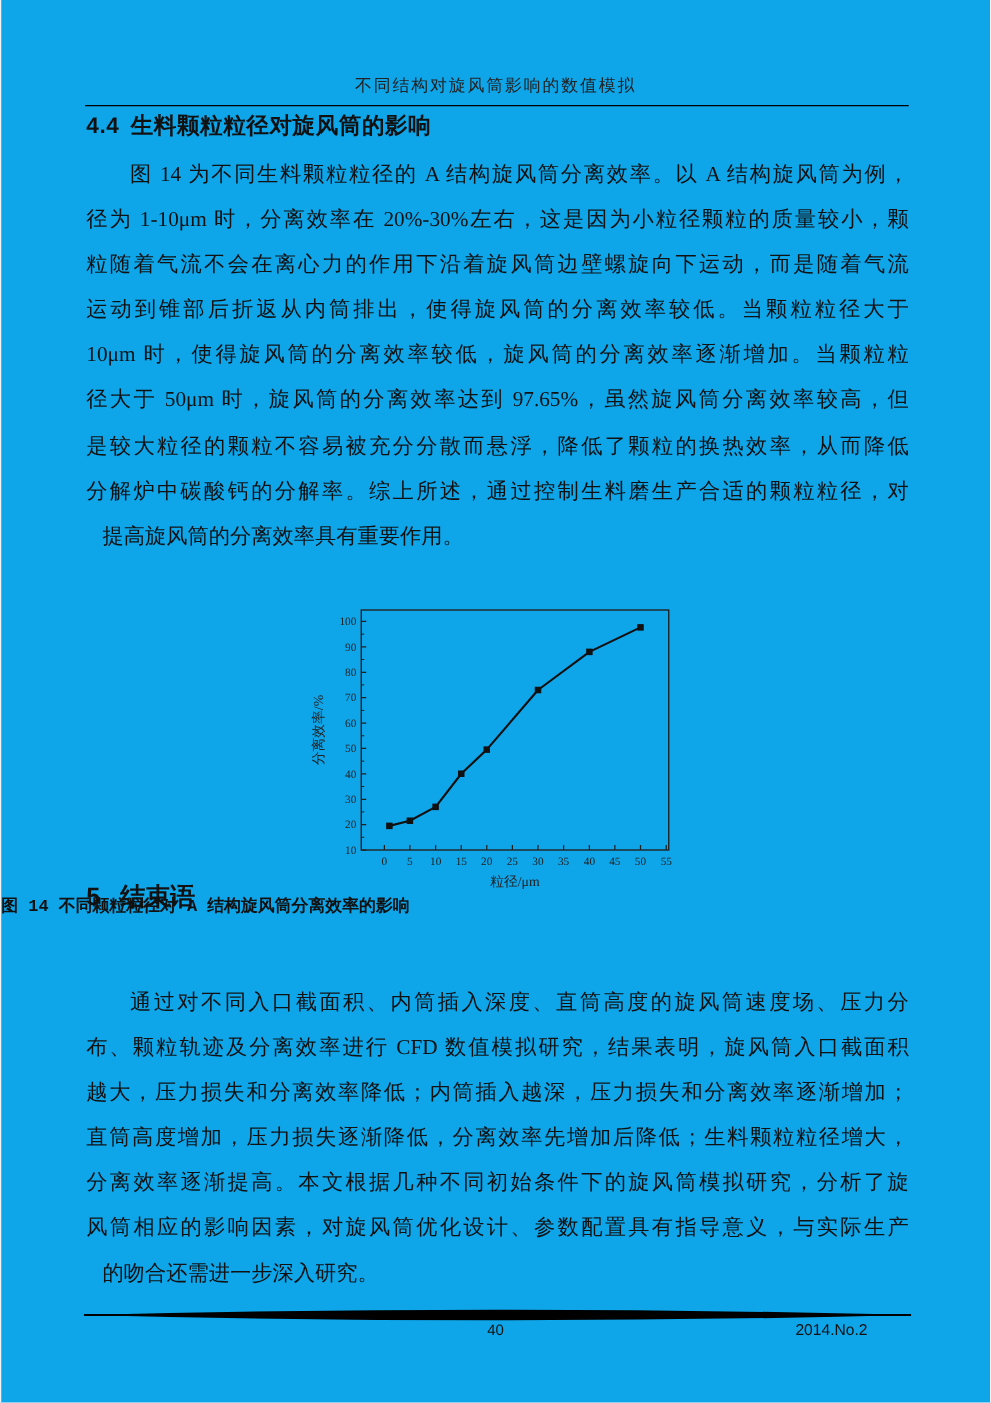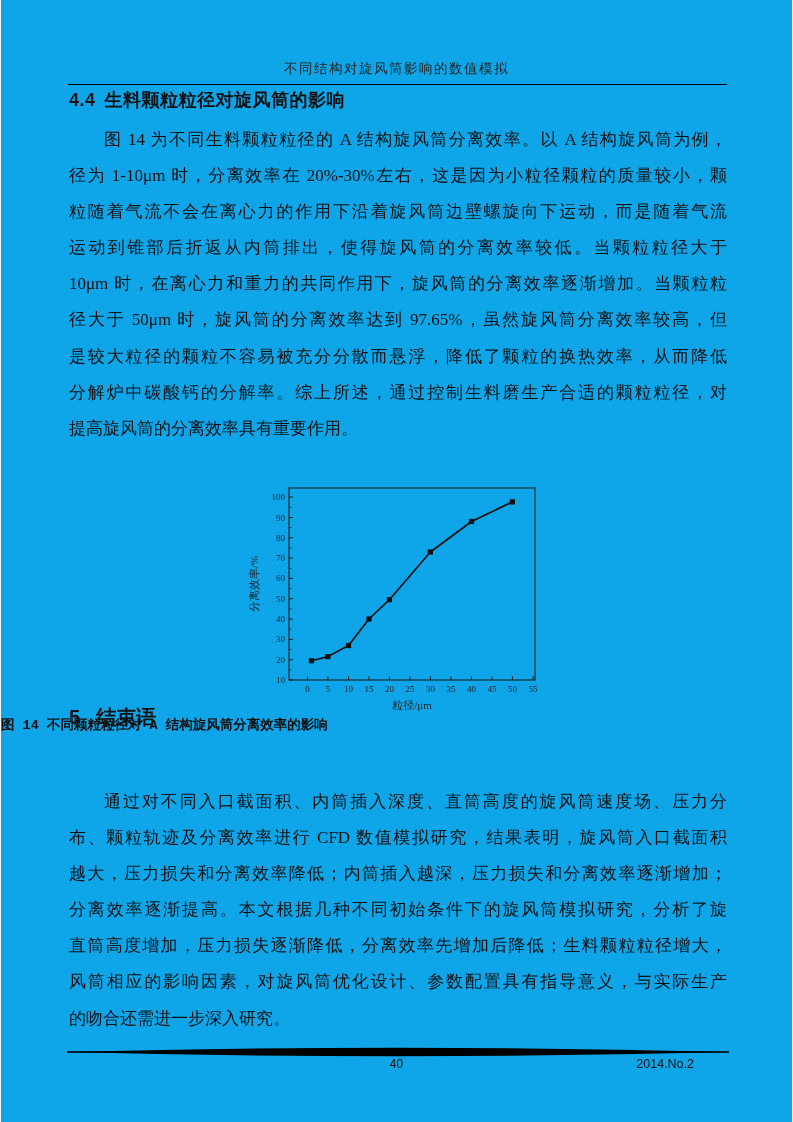--- a/index.html
+++ b/index.html
@@ -21,21 +21,21 @@
     font-family:"Liberation Sans","DejaVu Sans",sans-serif;
     font-weight:bold;font-size:18px;letter-spacing:0.5px;
   }
   .h44 .num{margin-right:9px;}
   .para{position:absolute;left:68px;width:658px;font-size:17px;}
   .bodyline{
     height:36.1px;line-height:36.1px;white-space:nowrap;
     text-align:justify;text-align-last:justify;text-justify:inter-character;
   }
   .bodyline.indent{text-indent:35px;}
-  .bodyline.last{text-align-last:left;}
+  .bodyline.last{text-align-last:left;margin-left:13px;}
   #para1{top:122px;}
   #para2{top:784px;}
   .figwrap{position:absolute;top:480px;left:246px;width:316px;height:234px;}
   .figwrap svg{display:block;}
   .chart-tick{font-family:"Liberation Serif","DejaVu Serif",serif;font-size:9px;fill:#222;}
   .chart-axis{font-family:"Liberation Serif","DejaVu Serif",serif;font-size:11px;fill:#222;}
   .caption{
     position:absolute;top:716px;left:0;width:100%;text-align:left;
     font-family:Liberation Mono, monospace;
     font-weight:bold;font-size:13.5px;
@@ -66,21 +66,21 @@
 
   <div class="h44">
     <span class="num">4.4</span><span>生料颗粒粒径对旋风筒的影响</span>
   </div>
 
   <div class="para" id="para1">
       <div class="bodyline indent">图 14 为不同生料颗粒粒径的 A 结构旋风筒分离效率。以 A 结构旋风筒为例，</div>
       <div class="bodyline">径为 1-10μm 时，分离效率在 20%-30%左右，这是因为小粒径颗粒的质量较小，颗</div>
       <div class="bodyline">粒随着气流不会在离心力的作用下沿着旋风筒边壁螺旋向下运动，而是随着气流</div>
       <div class="bodyline">运动到锥部后折返从内筒排出，使得旋风筒的分离效率较低。当颗粒粒径大于</div>
-      <div class="bodyline">10μm 时，在离心力和重力的共同作用下，旋风筒的分离效率逐渐增加。当颗粒粒</div>
+      <div class="bodyline">10μm 时，使得旋风筒的分离效率较低，旋风筒的分离效率逐渐增加。当颗粒粒</div>
       <div class="bodyline">径大于 50μm 时，旋风筒的分离效率达到 97.65%，虽然旋风筒分离效率较高，但</div>
       <div class="bodyline">是较大粒径的颗粒不容易被充分分散而悬浮，降低了颗粒的换热效率，从而降低</div>
       <div class="bodyline">分解炉中碳酸钙的分解率。综上所述，通过控制生料磨生产合适的颗粒粒径，对</div>
       <div class="bodyline last">提高旋风筒的分离效率具有重要作用。</div>
     </div>
 
   <div class="figwrap">
     <svg id="chart" width="316" height="234" viewBox="0 0 316 234" xmlns="http://www.w3.org/2000/svg">
         <rect x="42" y="8" width="246" height="192" fill="none" stroke="#222" stroke-width="1.1"></rect>
         <line x1="60.5" y1="200" x2="60.5" y2="196" stroke="#222" stroke-width="1"></line>
@@ -153,22 +153,22 @@
   <div class="caption">图 14 不同颗粒粒径对 A 结构旋风筒分离效率的影响</div>
 
   <div class="h5">
     <span class="num">5</span><span>结束语</span>
   </div>
 
   <div class="para" id="para2">
       <div class="bodyline indent">通过对不同入口截面积、内筒插入深度、直筒高度的旋风筒速度场、压力分</div>
       <div class="bodyline">布、颗粒轨迹及分离效率进行 CFD 数值模拟研究，结果表明，旋风筒入口截面积</div>
       <div class="bodyline">越大，压力损失和分离效率降低；内筒插入越深，压力损失和分离效率逐渐增加；</div>
+      <div class="bodyline">直筒高度增加，压力损失逐渐降低，分离效率先增加后降低；生料颗粒粒径增大，</div>
       <div class="bodyline">分离效率逐渐提高。本文根据几种不同初始条件下的旋风筒模拟研究，分析了旋</div>
-      <div class="bodyline">直筒高度增加，压力损失逐渐降低，分离效率先增加后降低；生料颗粒粒径增大，</div>
       <div class="bodyline">风筒相应的影响因素，对旋风筒优化设计、参数配置具有指导意义，与实际生产</div>
       <div class="bodyline last">的吻合还需进一步深入研究。</div>
     </div>
 
   <svg class="footbar" viewBox="0 0 662 12" xmlns="http://www.w3.org/2000/svg">
     <line x1="0" y1="5" x2="662" y2="5" stroke="#000" stroke-width="1.6"></line>
     <path d="M0,5 Q331,-3.5 662,5 Q331,13.5 0,5 Z" fill="#000"></path>
   </svg>
   <div class="pageno">40</div>
   <div class="issue">2014.No.2</div>

